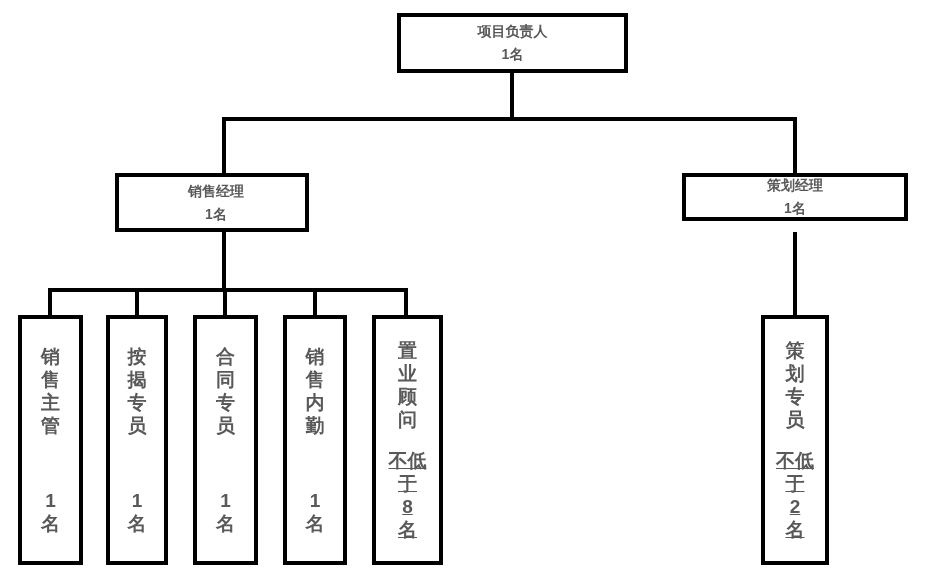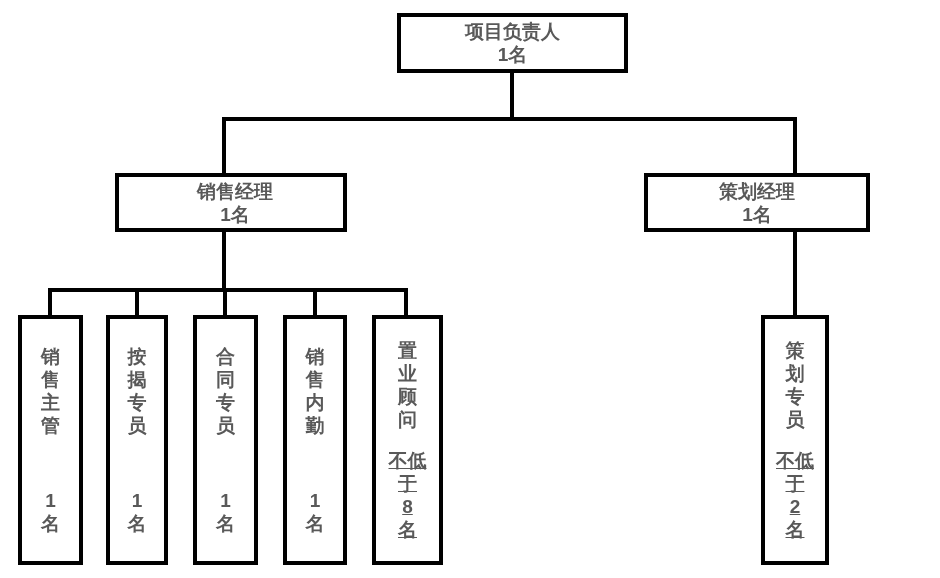--- a/index.html
+++ b/index.html
@@ -22,41 +22,41 @@
     background: var(--color-background, #ffffff);
     color: var(--color-text, #595959);
     font-weight: bold;
     display: flex;
     flex-direction: column;
     align-items: center;
     justify-content: center;
     text-align: center;
   }
   .hbox {
-    font-size: 19px;
+    font-size: 14px;
     line-height: 23px;
     white-space: pre-line;
   }
   .vbox {
     font-size: 19px;
     line-height: 23px;
   }
   .vbox .title, .vbox .count {
     white-space: pre-line;
   }
   .vbox .count.gap-short { margin-top: 52px; }
   .vbox .count.gap-long  { margin-top: 18px; text-decoration: underline; }
   .line {
     position: absolute;
     background: var(--color-line, #000000);
   }
   
   #root-box     { left: 397px; top: 13px;  width: 231px; height: 60px; }
-  #sales-box    { left: 115px; top: 173px; width: 232px; height: 59px; padding-left: 8px; }
-  #planning-box { left: 644px; top: 173px; width: 226px; height: 59px; }
+  #sales-box    { left: 115px; top: 173px; width: 194px; height: 59px; padding-left: 8px; }
+  #planning-box { left: 682px; top: 173px; width: 226px; height: 48px; }
   #c1 { left: 18px;  top: 315px; width: 65px; height: 250px; }
   #c2 { left: 106px; top: 315px; width: 62px; height: 250px; }
   #c3 { left: 193px; top: 315px; width: 65px; height: 250px; }
   #c4 { left: 283px; top: 315px; width: 64px; height: 250px; }
   #c5 { left: 372px; top: 315px; width: 71px; height: 250px; }
   #p1 { left: 761px; top: 315px; width: 68px; height: 250px; }
   
   #ln-root-drop      { left: 510px; top: 73px;  width: 4px;   height: 48px; }
   #ln-bus1           { left: 222px; top: 117px; width: 575px; height: 4px; }
   #ln-bus1-left-drop { left: 222px; top: 121px; width: 4px;   height: 52px; }

